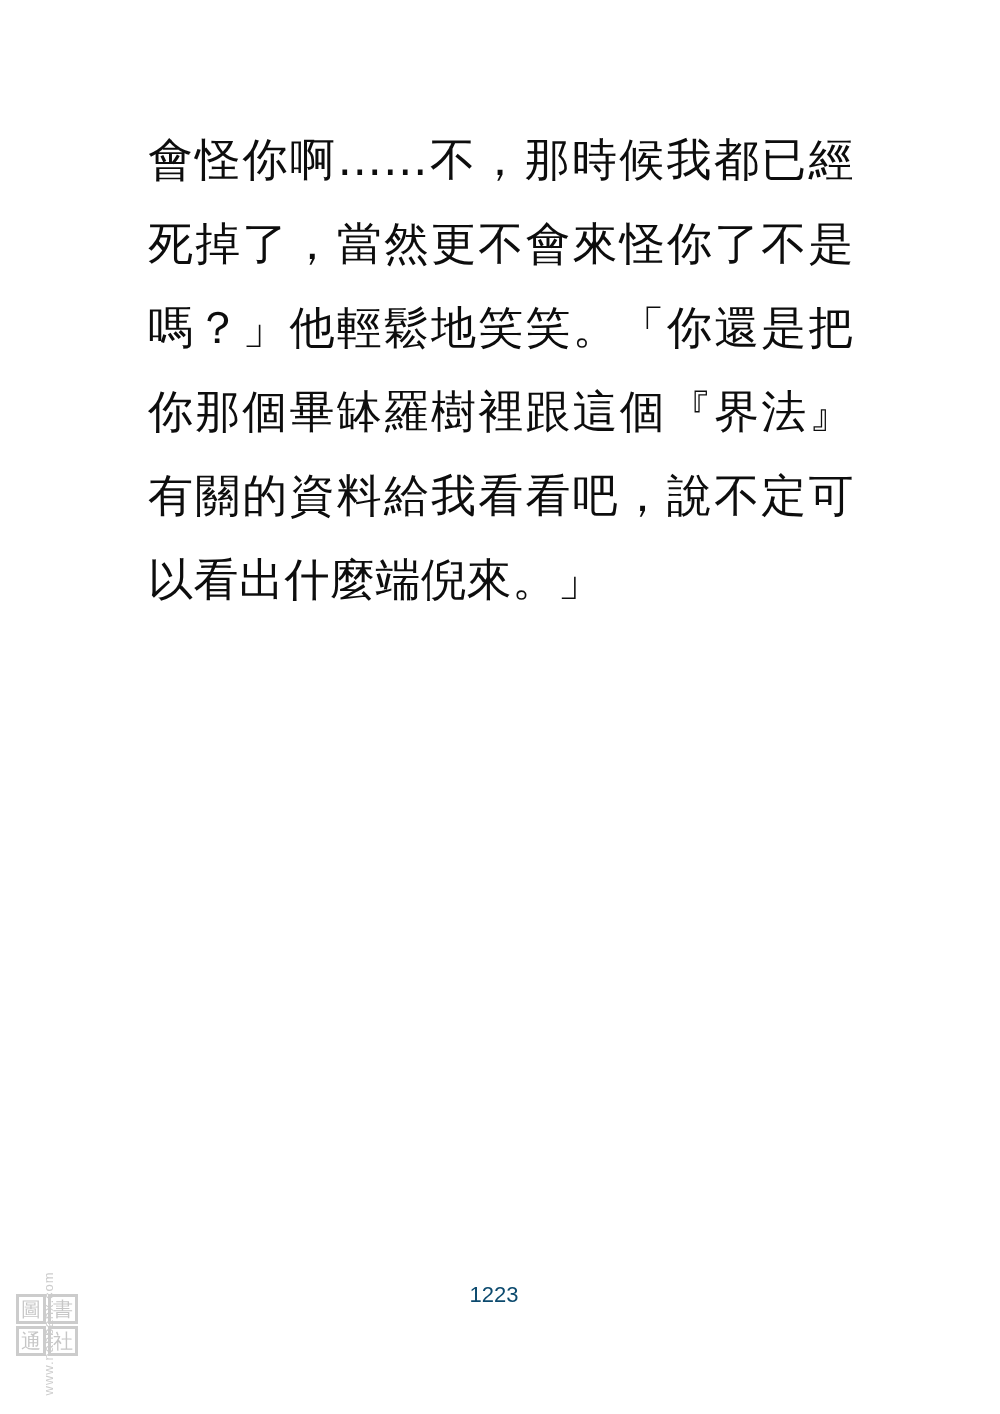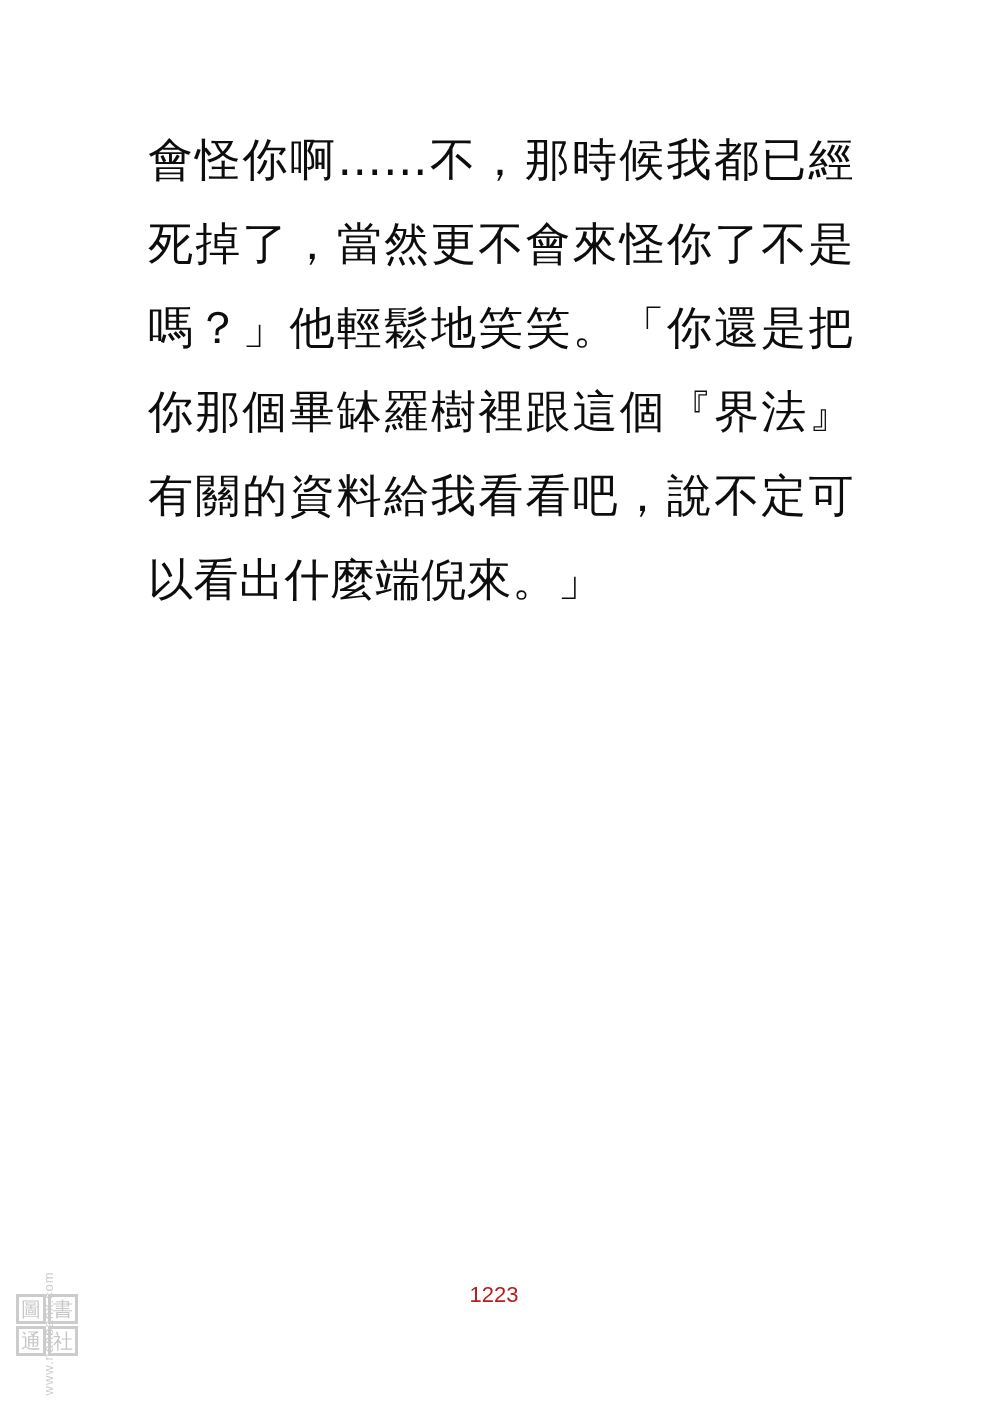--- a/index.html
+++ b/index.html
@@ -41,21 +41,21 @@
   .para.indent {
     text-indent: 50px;
   }
   .page-number {
     position: absolute;
     left: 0;
     right: 0;
     top: 1282px;
     text-align: center;
     font-size: 22px;
-    color: #b91c1c;
+    color: #0c4a6e;
     font-family: "Liberation Sans", sans-serif;
   }
   .watermark {
     position: absolute;
     left: 6px;
     bottom: 8px;
     width: 84px;
     height: 120px;
     opacity: 0.5;
   }

